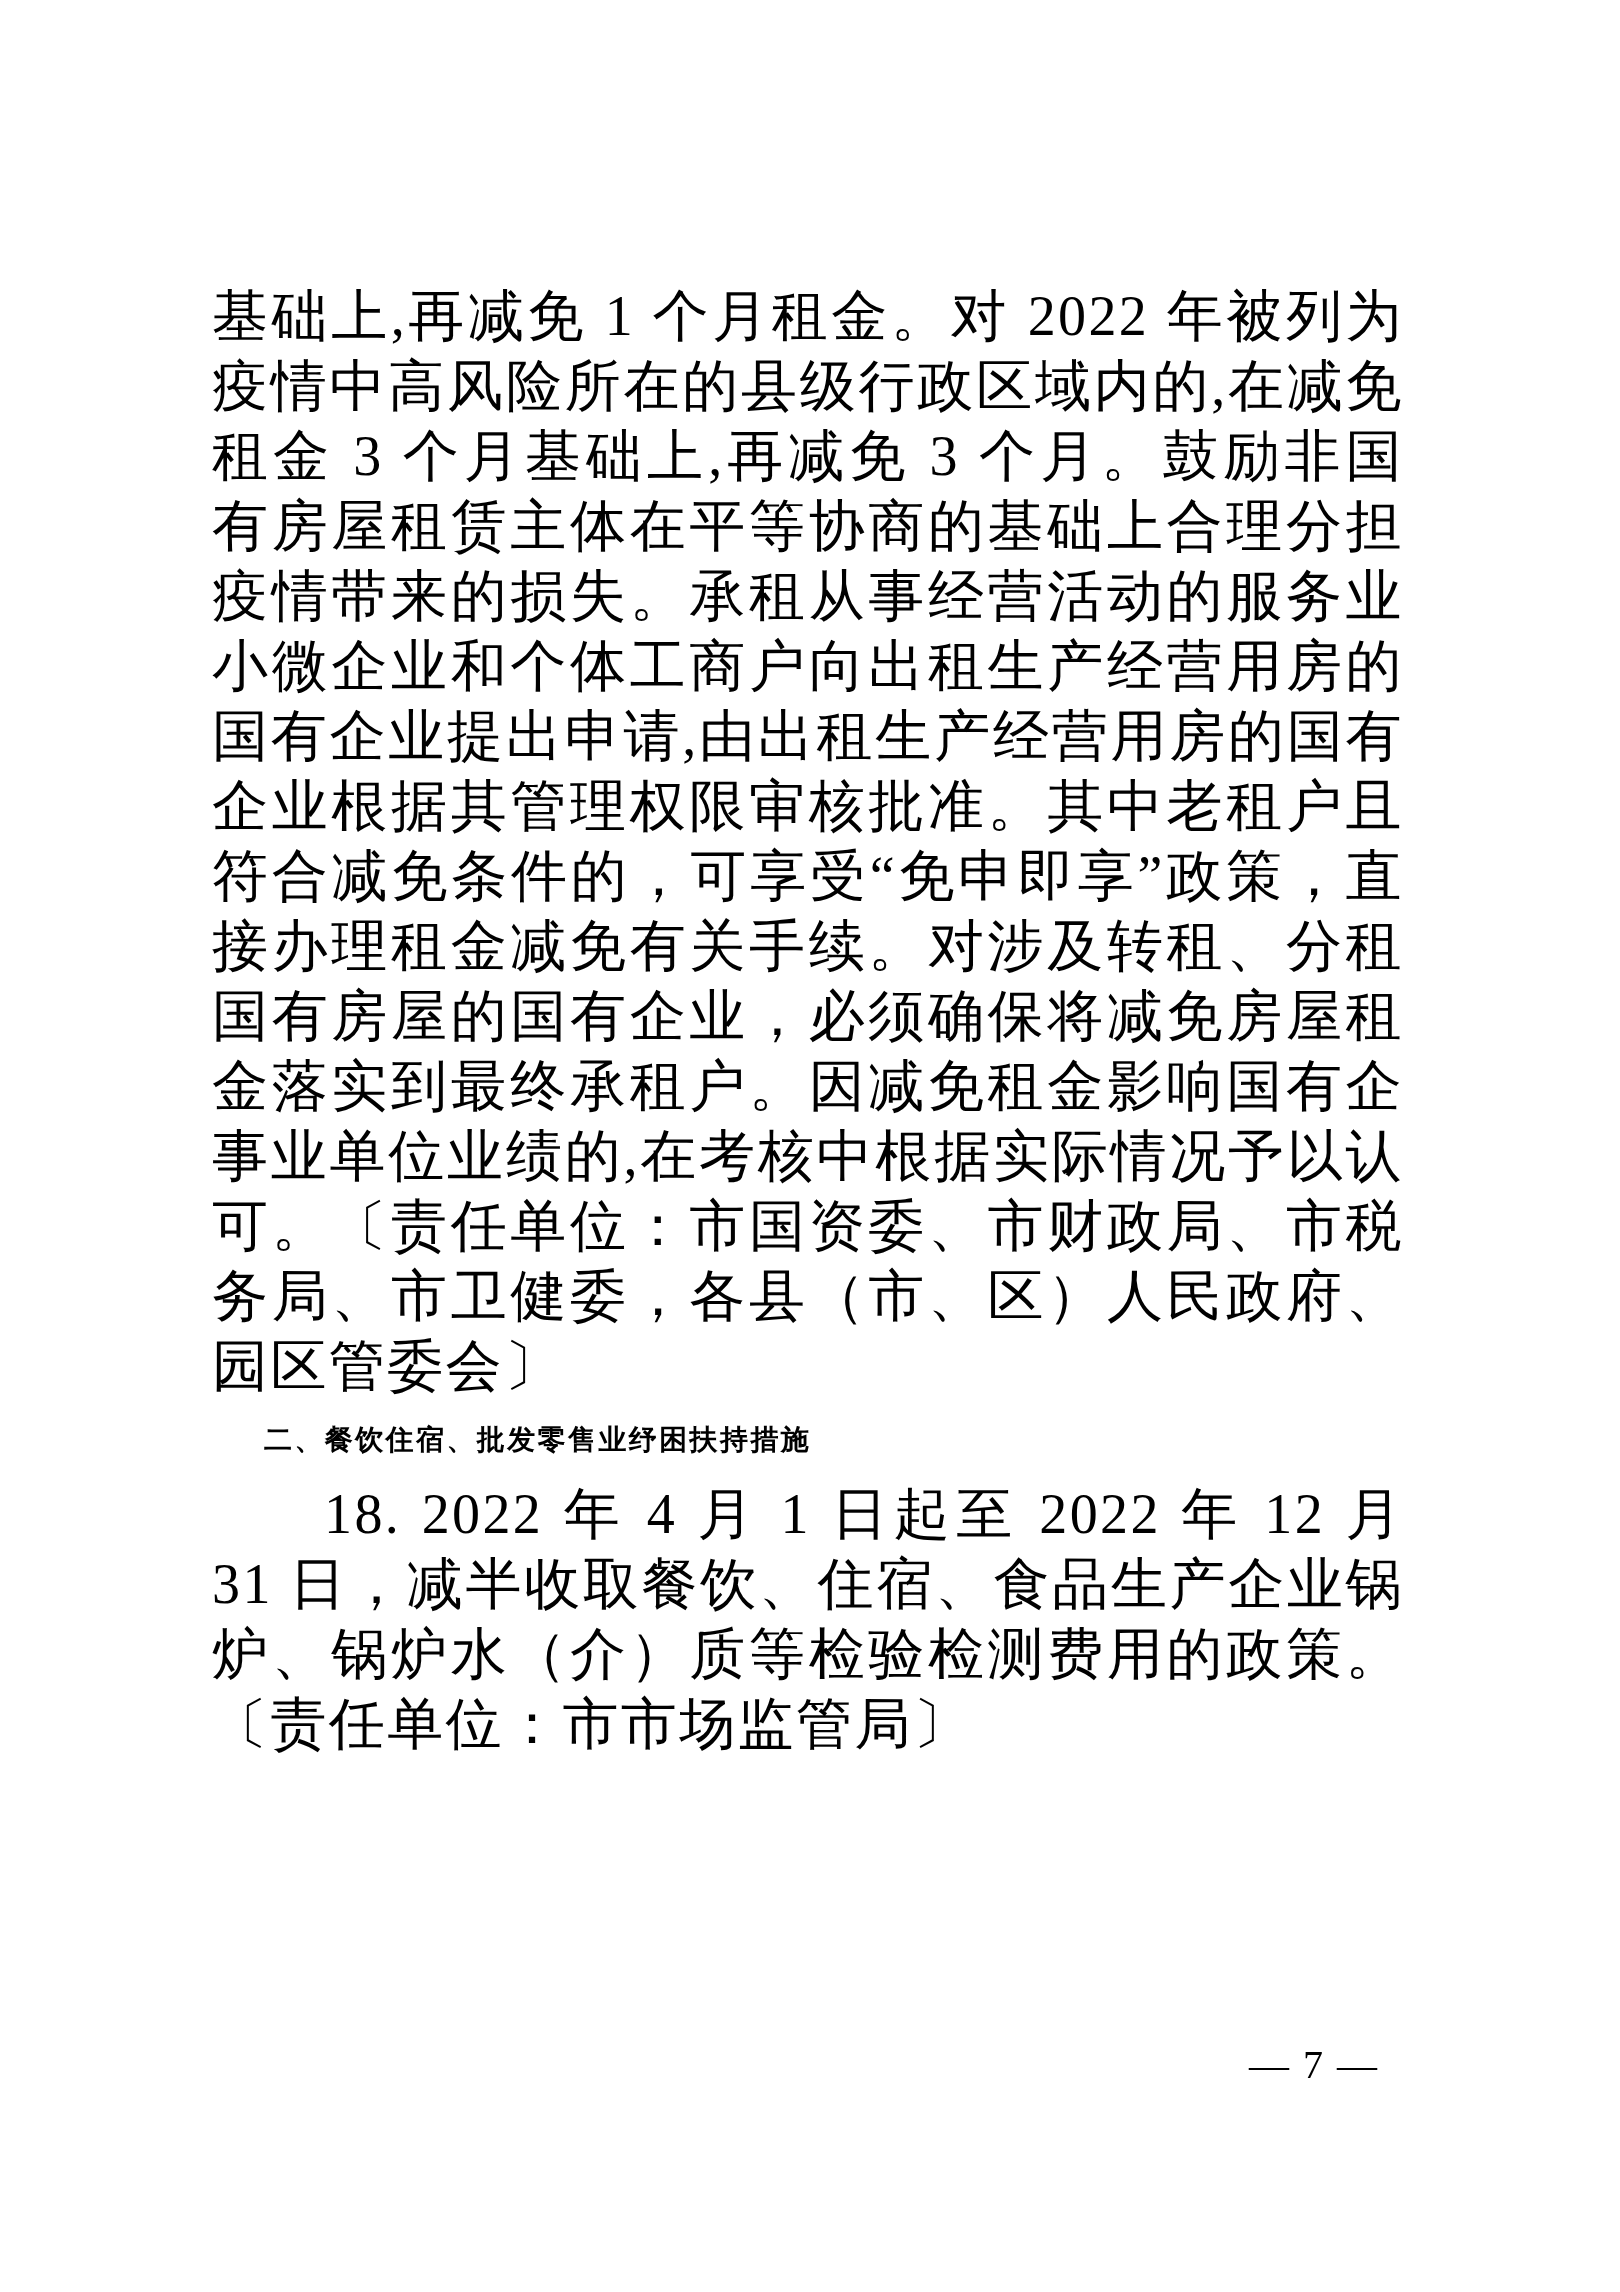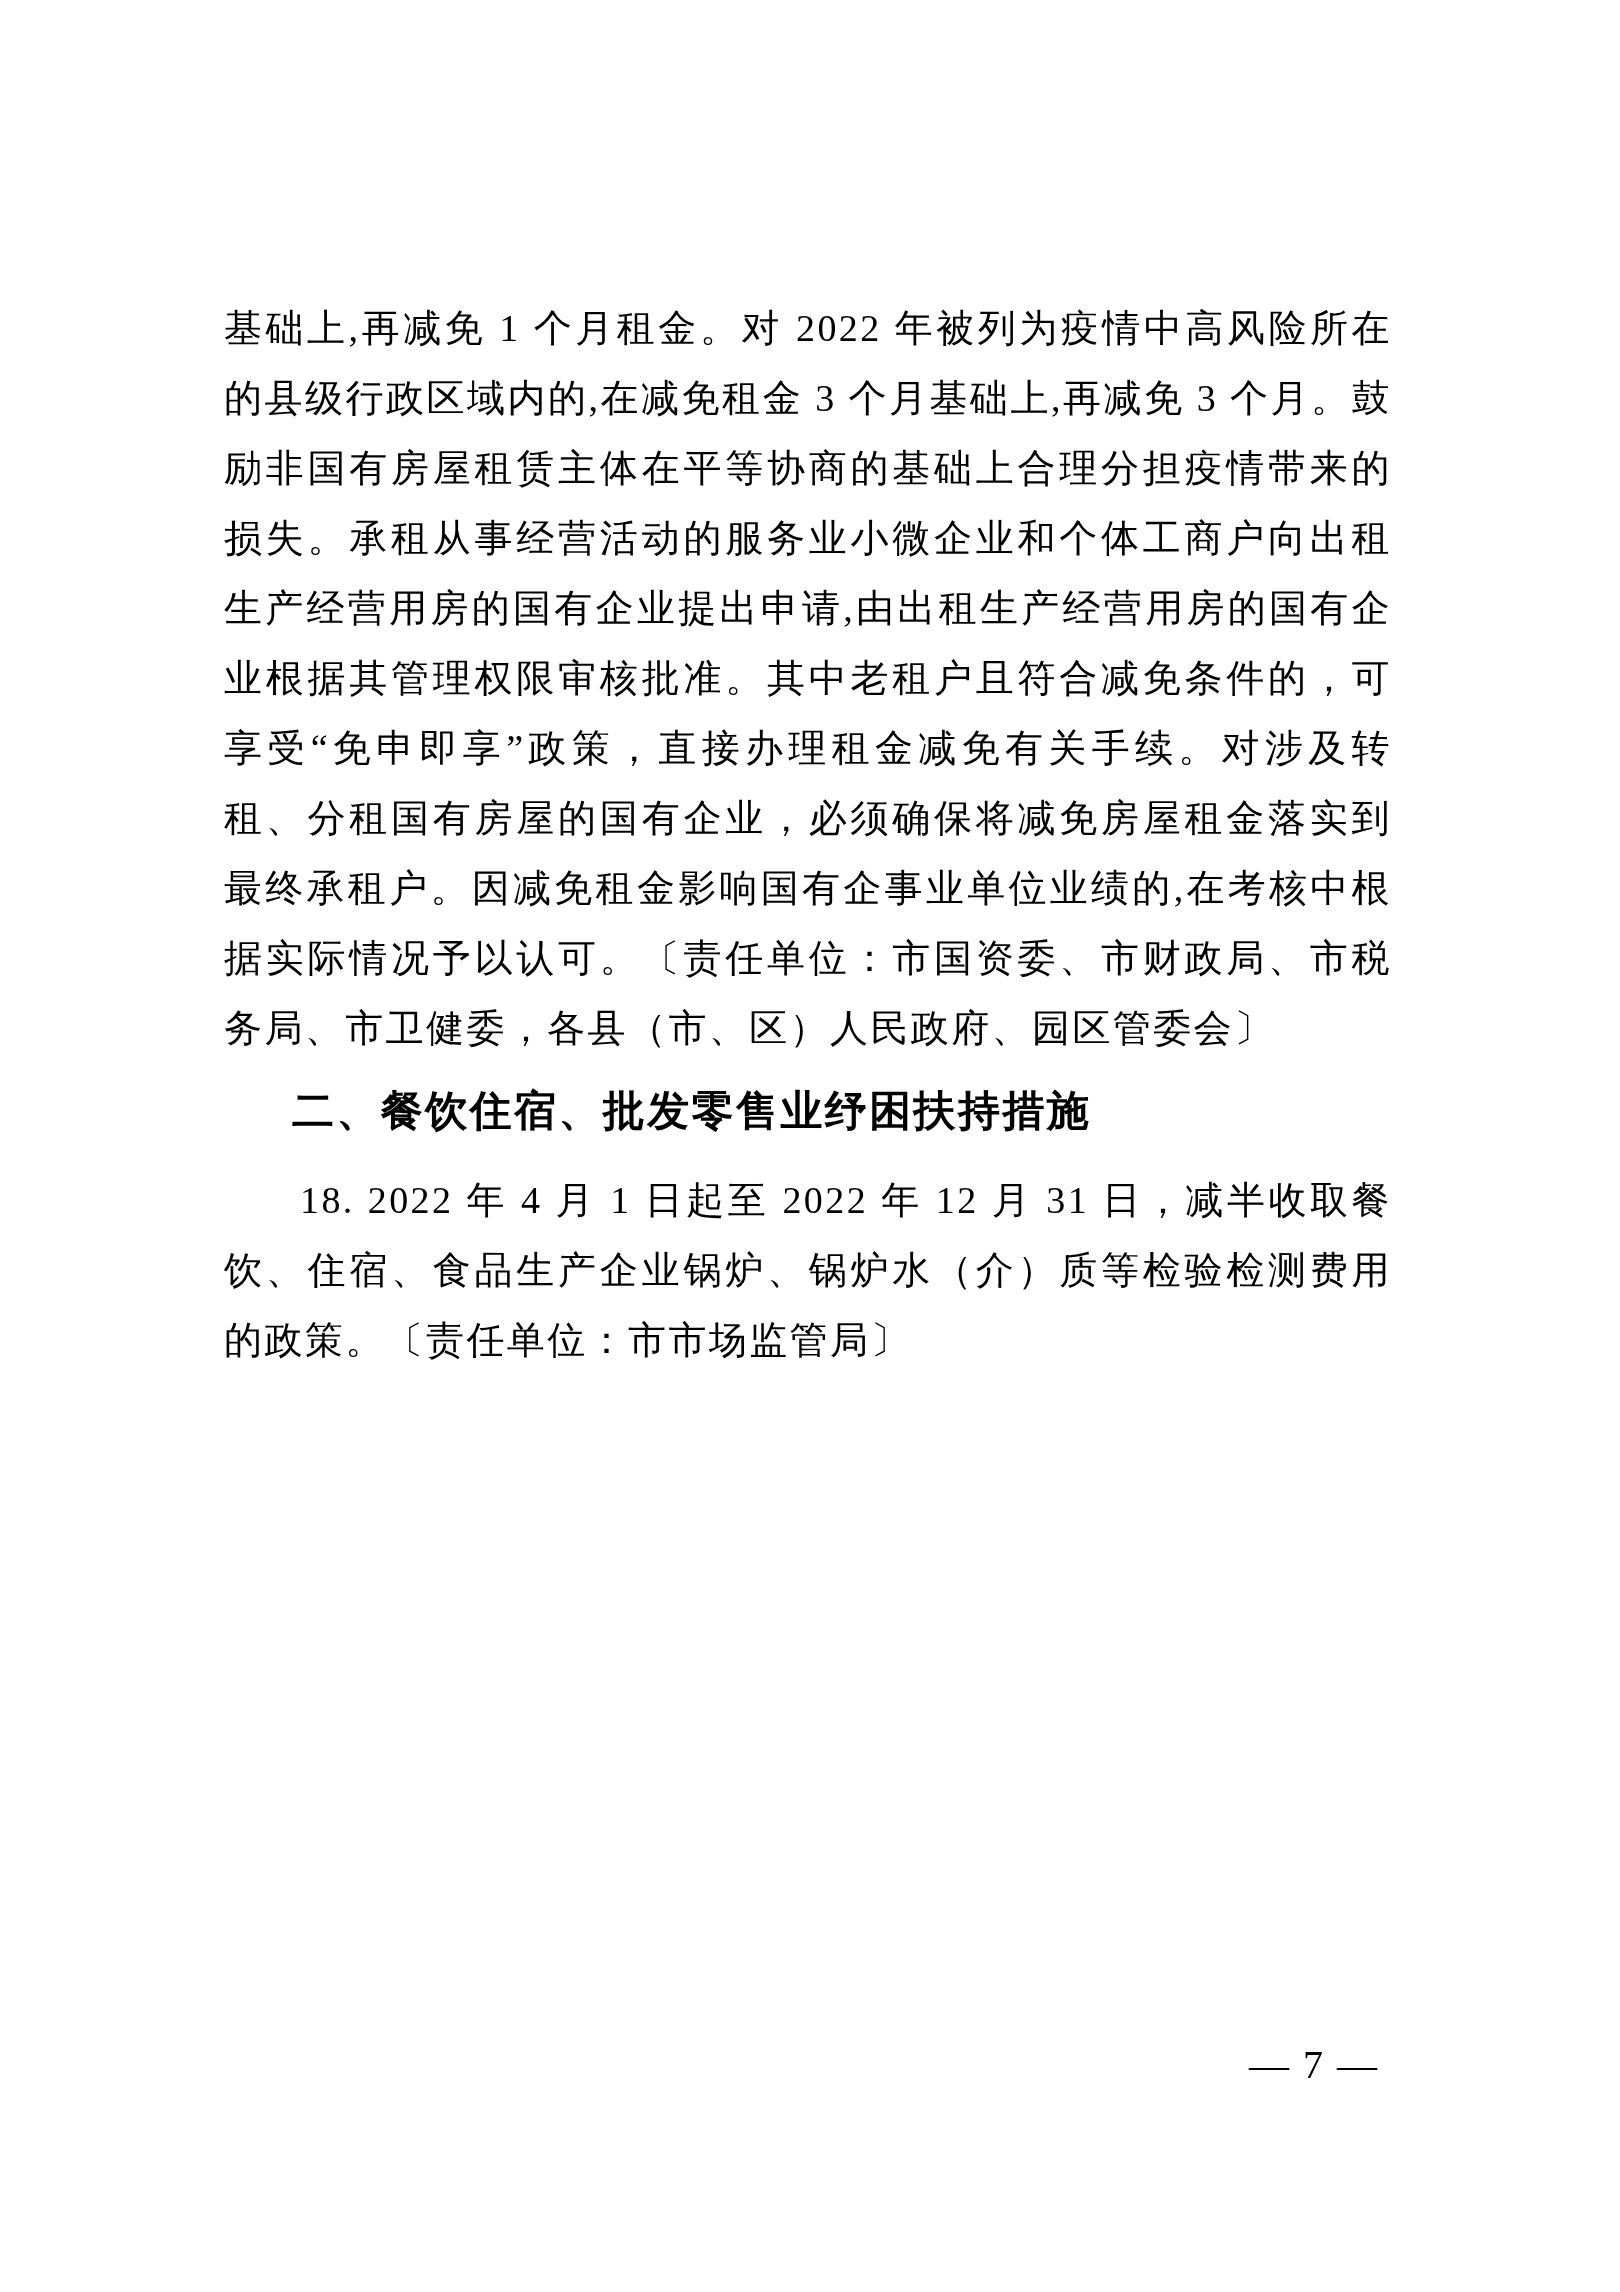--- a/index.html
+++ b/index.html
@@ -15,36 +15,36 @@
     color: #000000;
     overflow: hidden;
   }
   .text-block {
     position: absolute;
     left: 208px;
     right: 212px;
     top: 277px;
   }
   .body-para {
-    margin: 16px;
+    margin: 4px;
     font-family: "Liberation Serif", "DejaVu Serif", serif;
-    font-size: 38px;
+    font-size: 56px;
     line-height: 70px;
     letter-spacing: 2.4px;
     text-align: justify;
     color: #000000;
   }
   .indent {
     text-indent: 2em;
   }
   .section-heading {
     margin: 0;
-    font-family: Liberation Mono, monospace;
+    font-family: Liberation Sans, sans-serif;
     font-weight: 700;
-    font-size: 42px;
+    font-size: 28px;
     line-height: 70px;
     letter-spacing: 2.4px;
     text-indent: 2em;
     text-align: left;
     color: #000000;
   }
   .page-number {
     position: absolute;
     top: 2042px;
     right: 241px;

